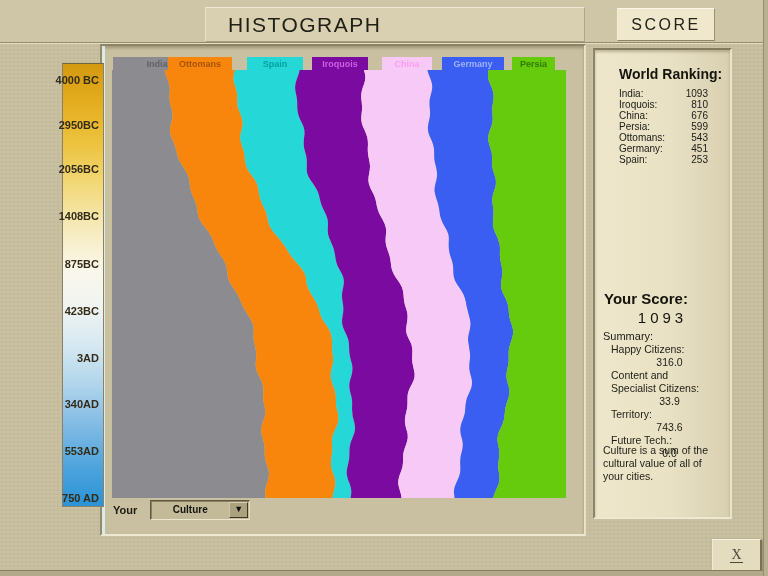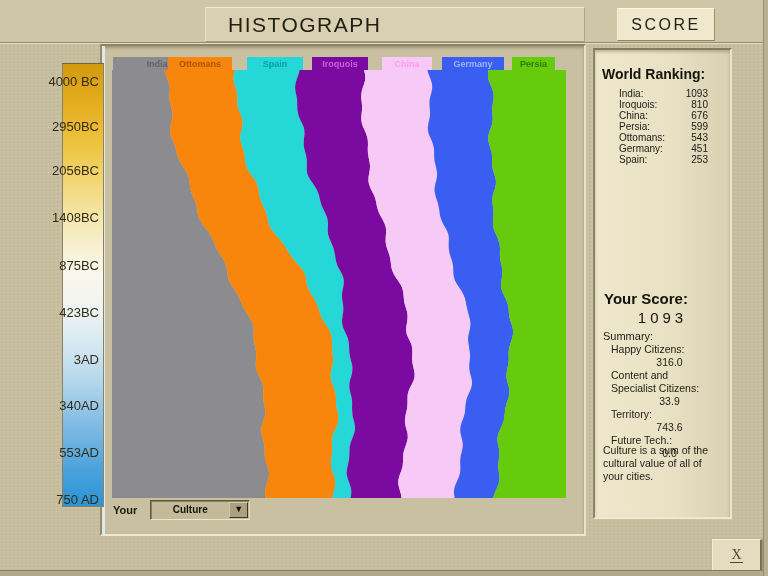--- a/index.html
+++ b/index.html
@@ -22,21 +22,21 @@
   .score-plate{position:absolute;left:617px;top:8px;width:96px;height:31px;
     background:#efe8cd;border-top:1px solid #faf6e8;border-left:1px solid #f3eeda;
     border-bottom:1px solid #8f8668;border-right:1px solid #9b9274;
     display:flex;align-items:center;justify-content:center;cursor:pointer;}
   .score-text{font-size:16px;letter-spacing:2.5px;color:#23231a;}
   
   .timeline{position:absolute;left:62px;top:63px;width:40px;height:442px;
     border:1px solid #8a8166;border-top-color:#6f673f;
     background:linear-gradient(180deg,#d3990f 0%,#e3ab1e 8%,#edc33e 18%,#f2da7d 28%,
       #f6ecc1 38%,#faf7ec 47%,#f1f4f0 54%,#dcebf2 62%,#b3d6ec 72%,#7fbae4 82%,#4aa2dc 92%,#2a93d6 100%);}
-  .tl-label{position:absolute;right:4px;font-size:13px;font-weight:normal;color:#332b18;white-space:nowrap;}
+  .tl-label{position:absolute;right:4px;font-size:11px;font-weight:bold;color:#332b18;white-space:nowrap;}
   
   .chart-panel{position:absolute;left:100px;top:44px;width:482px;height:488px;
     background:#c9c0a2;
     border-top:2px solid #8d8468;border-left:2px solid #958c6e;
     border-bottom:2px solid #efe8d0;border-right:2px solid #e9e2ca;
     box-shadow:inset 3px 0 0 rgba(226,242,244,.85), inset 0 2px 3px rgba(80,70,40,.35);}
   .chips{position:absolute;left:112px;top:57px;width:454px;height:13px;}
   .chip{position:absolute;top:0;height:13px;font-size:9px;font-weight:bold;
     display:flex;align-items:center;justify-content:center;white-space:nowrap;overflow:hidden;}
   .bands{position:absolute;left:112px;top:70px;width:454px;height:428px;display:block;}
@@ -52,21 +52,21 @@
     border:1px solid #3d3727;border-top-color:#d6cfb2;border-left-color:#cdc6a9;
     display:flex;align-items:center;justify-content:center;cursor:pointer;}
   .dropdown-arrow span{font-size:9px;color:#11110a;line-height:1;}
   
   .side-panel{position:absolute;left:593px;top:48px;width:135px;height:467px;
     background:linear-gradient(90deg,#efe7cb,#e9e1c4 55%,#d9d0b2);
     border-top:2px solid #847b5e;border-left:2px solid #8d8468;
     border-bottom:2px solid #f0e9d1;border-right:2px solid #eae3cb;
     box-shadow:inset 0 2px 3px rgba(80,70,40,.3);}
   .ranking{position:absolute;left:0;top:16px;width:100%;}
-  .ranking-title{margin-left:7px;font-size:14px;font-weight:bold;color:#14140c;}
+  .ranking-title{margin-left:24px;font-size:14px;font-weight:bold;color:#14140c;}
   .ranking-rows{margin:6px 22px 0 24px;}
   .rank-row{display:flex;justify-content:space-between;font-size:10px;color:#20201a;line-height:11px;}
   .your-score{position:absolute;left:0;top:240px;width:100%;}
   .ys-title{margin-left:9px;font-size:15px;font-weight:bold;color:#14140c;}
   .ys-value{text-align:center;font-size:15px;letter-spacing:4px;color:#14140c;margin-top:2px;}
   .summary-label{margin:4px 0 0 8px;font-size:11px;color:#1d1d14;}
   .summary-items{margin-top:1px;}
   .s-label-line{margin-left:16px;font-size:10.5px;color:#1d1d14;line-height:13px;}
   .s-value{text-align:center;margin-left:14px;font-size:10.5px;color:#1d1d14;line-height:13px;}
   .culture-note{position:absolute;left:8px;top:394px;width:118px;font-size:10.5px;color:#1d1d14;line-height:13px;}

